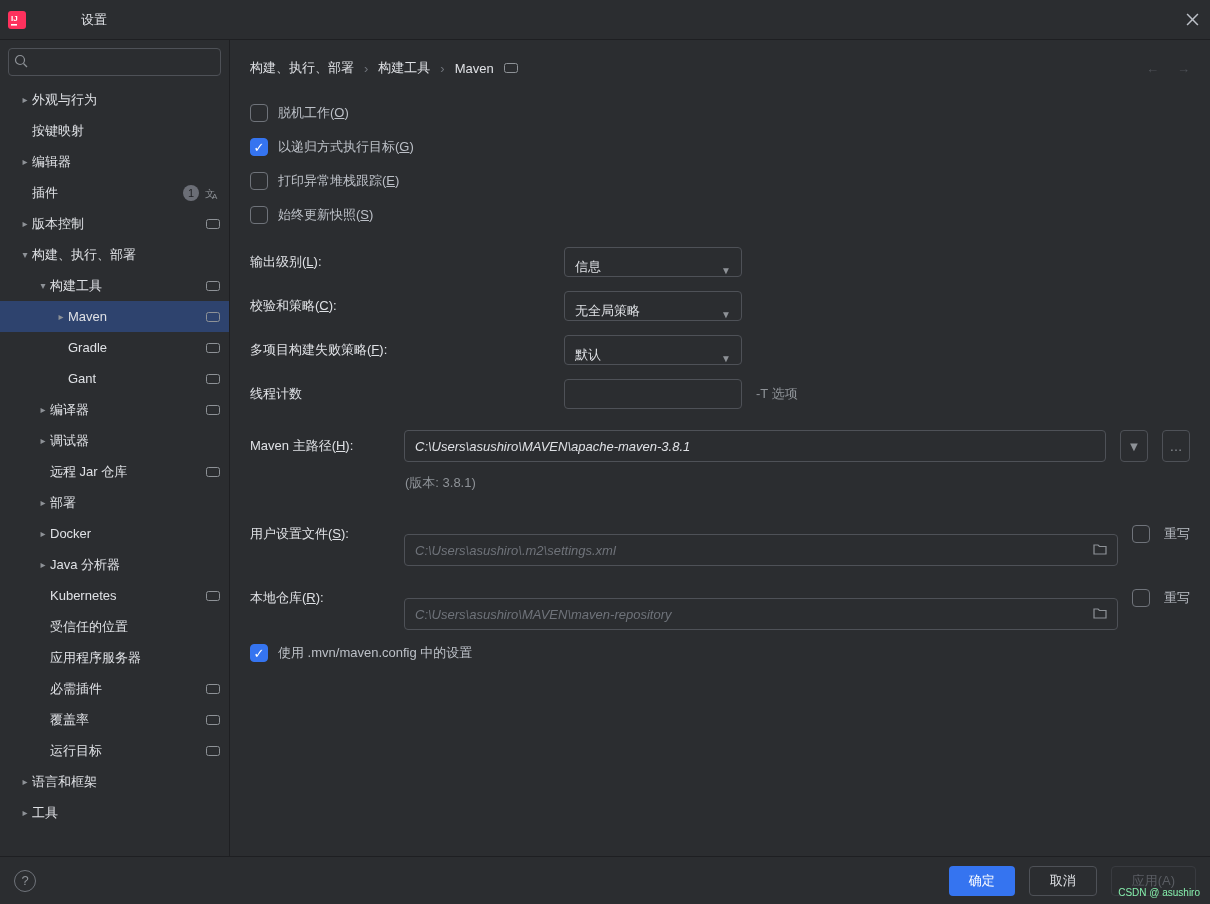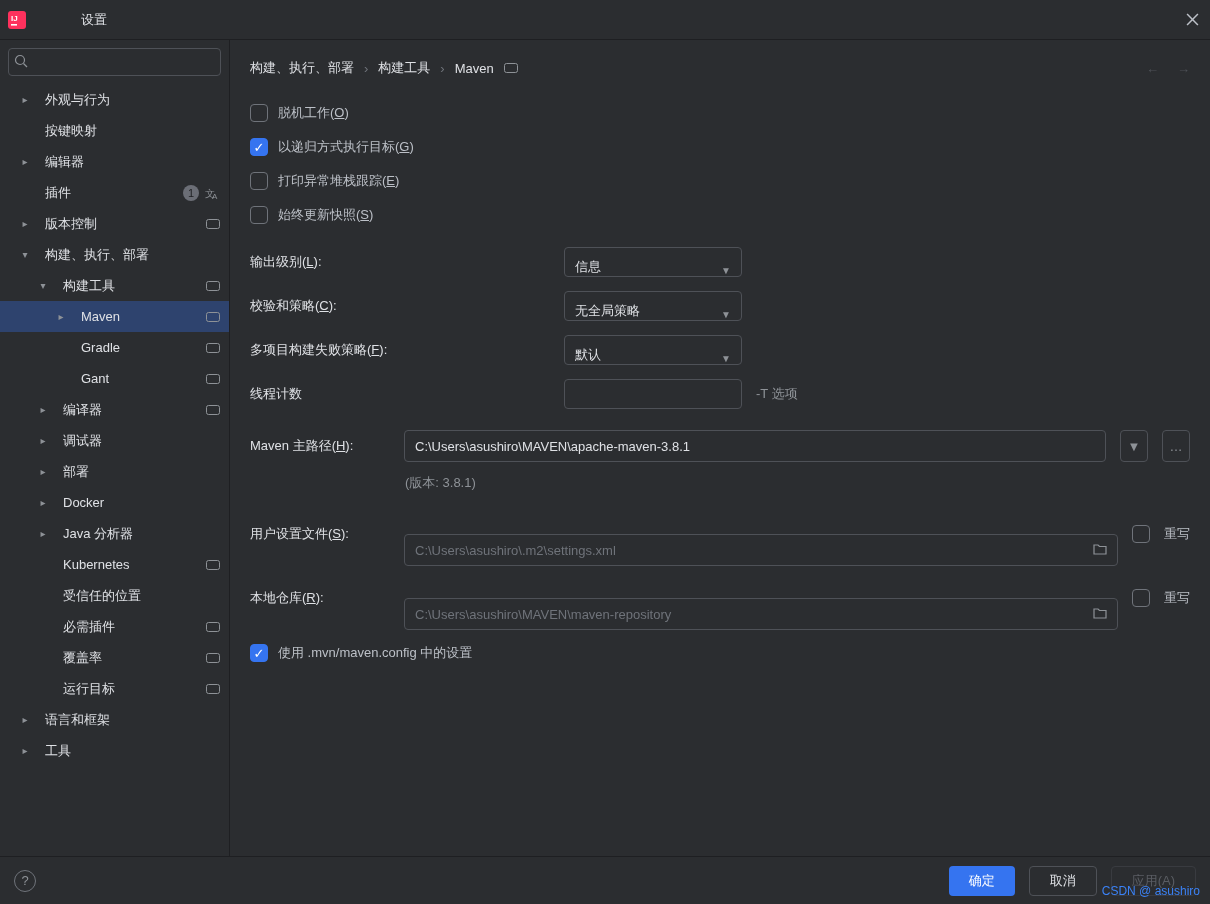--- a/index.html
+++ b/index.html
@@ -60,21 +60,21 @@
   .tree::-webkit-scrollbar-thumb { background:#4e5157; border-radius:4px; }
   .tree-item {
     display:flex;
     align-items:center;
     height:31px;
     padding-right:8px;
     cursor:pointer;
     color:#dfe1e5;
   }
   .tree-item .arrow { width:14px; display:flex; justify-content:center; color:#8e9297; font-size:10px; }
-  .tree-item .label { flex:1; white-space:nowrap; overflow:hidden; text-overflow:ellipsis;margin-left:13px; }
+  .tree-item .label { flex:1; white-space:nowrap; overflow:hidden; text-overflow:ellipsis; }
   .tree-item .badge-num {
     background:#6b6e76; color:#1e1f22; border-radius:8px; min-width:16px; height:16px;
     display:inline-flex; align-items:center; justify-content:center; font-size:11px; padding:0 5px; margin-right:6px;
   }
   .tree-item .pill, .tree-item .lang-icon {
     width:16px; color:#8e9297; display:inline-flex; align-items:center; justify-content:center;
   }
   .tree-item.selected { background:#2e436e; }
   .ind-1 { padding-left: 18px; }
   .ind-2 { padding-left: 36px; }
@@ -126,21 +126,21 @@
     border-radius:4px; display:flex; align-items:flex-end; padding:0 10px; color:#dfe1e5;
     justify-content:space-between;
   }
   .select .caret { color:#8e9297; font-size:10px; }
   .text-input {
     height:30px; background:#2b2d30; border:1px solid #4e5157; border-radius:4px;
     padding:0 10px; color:#dfe1e5;
   }
   .path-input {
     flex:1; height:32px; background:#2b2d30; border:1px solid #4e5157; border-radius:4px;
-    padding:0 10px; color:#dfe1e5; display:flex; align-items:center; justify-content:space-between;
+    padding:0 10px; color:#dfe1e5; display:flex; align-items:center; justify-content:space-between;font-style:italic;
   }
   .path-input.gray { color:#6f737a;margin-top:32px; }
   .path-input .fold { color:#8e9297; }
   .dd-btn { width:28px; height:32px; border:1px solid #4e5157; border-radius:4px; display:flex; align-items:center; justify-content:center; color:#8e9297; background:#2b2d30; }
   .browse-btn { width:28px; height:32px; border:1px solid #4e5157; border-radius:4px; display:flex; align-items:center; justify-content:center; color:#8e9297; background:#2b2d30; }
   .version-note { color:#8e9297; margin-left: 155px; margin-top:6px; margin-bottom:10px; }
   .hint { color:#8e9297; }
   u { text-decoration: underline; }
 
   .footer {
@@ -150,21 +150,21 @@
     align-items:center;
     padding:0 14px;
     gap:14px;
   }
   .footer .help { width:22px; height:22px; border:1px solid #6f737a; border-radius:50%; display:flex; align-items:center; justify-content:center; color:#8e9297; }
   .footer .spacer { flex:1; }
   .btn { height:30px; padding:0 20px; border-radius:4px; display:flex; align-items:center; justify-content:center; cursor:pointer; }
   .btn.primary { background:#3574f0; color:#fff; }
   .btn.secondary { background:#2b2d30; border:1px solid #4e5157; color:#dfe1e5; }
   .btn.disabled { background:#2b2d30; border:1px solid #393b40; color:#5a5d63; }
-  .watermark { position:absolute; right:10px; bottom:6px; color:#3b82f6; font-size:12px; pointer-events:none; }
+  .watermark { position:absolute; right:10px; bottom:6px; color:#86efac; font-size:10px; pointer-events:none; }
 </style>
 </head>
 <body>
 
 <div class="titlebar">
   <span class="icon-app">
     <svg width="18" height="18" viewBox="0 0 18 18">
         <rect width="18" height="18" rx="3" fill="#fe315d"></rect>
         <rect x="3" y="13" width="6" height="1.6" fill="#fff"></rect>
         <text x="3" y="10" font-size="8" fill="#fff" font-weight="bold">IJ</text>
@@ -271,20 +271,29 @@
             <svg width="14" height="10" viewBox="0 0 14 10">
               <rect x="0.5" y="0.5" width="13" height="9" rx="2" stroke="#8e9297" fill="none"></rect>
             </svg>
           </span>
         </div>
         <div class="tree-item ind-2">
           <span class="arrow">▸</span>
           <span class="label">调试器</span>
         </div>
         <div class="tree-item ind-2">
+          <span class="arrow"></span>
+          <span class="label">远程 Jar 仓库</span>
+          <span class="pill">
+            <svg width="14" height="10" viewBox="0 0 14 10">
+              <rect x="0.5" y="0.5" width="13" height="9" rx="2" stroke="#8e9297" fill="none"></rect>
+            </svg>
+          </span>
+        </div>
+        <div class="tree-item ind-2">
           <span class="arrow">▸</span>
           <span class="label">部署</span>
         </div>
         <div class="tree-item ind-2">
           <span class="arrow">▸</span>
           <span class="label">Docker</span>
         </div>
         <div class="tree-item ind-2">
           <span class="arrow">▸</span>
           <span class="label">Java 分析器</span>
@@ -294,20 +303,24 @@
           <span class="label">Kubernetes</span>
           <span class="pill">
             <svg width="14" height="10" viewBox="0 0 14 10">
               <rect x="0.5" y="0.5" width="13" height="9" rx="2" stroke="#8e9297" fill="none"></rect>
             </svg>
           </span>
         </div>
         <div class="tree-item ind-2">
           <span class="arrow"></span>
           <span class="label">受信任的位置</span>
+        </div>
+        <div class="tree-item ind-2">
+          <span class="arrow"></span>
+          <span class="label">应用程序服务器</span>
         </div>
         <div class="tree-item ind-2">
           <span class="arrow"></span>
           <span class="label">必需插件</span>
           <span class="pill">
             <svg width="14" height="10" viewBox="0 0 14 10">
               <rect x="0.5" y="0.5" width="13" height="9" rx="2" stroke="#8e9297" fill="none"></rect>
             </svg>
           </span>
         </div>

